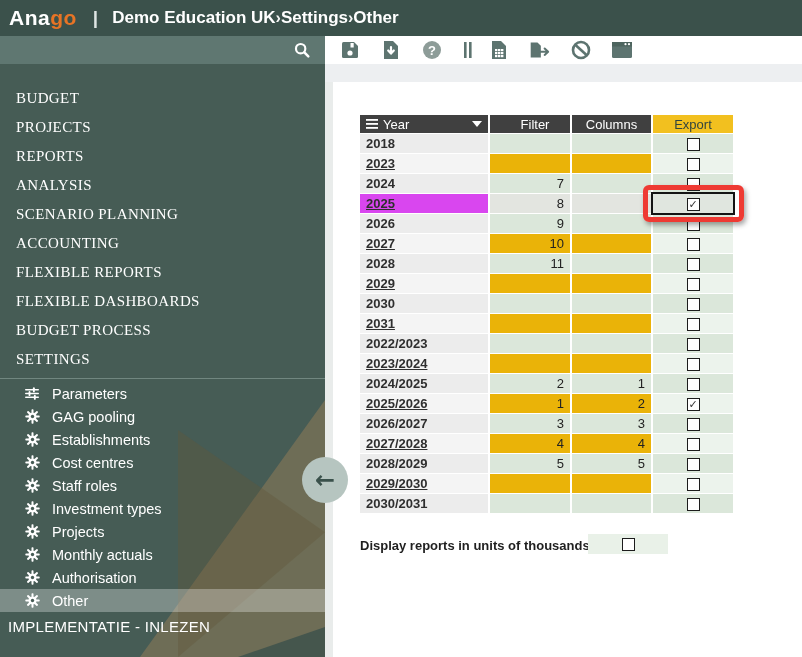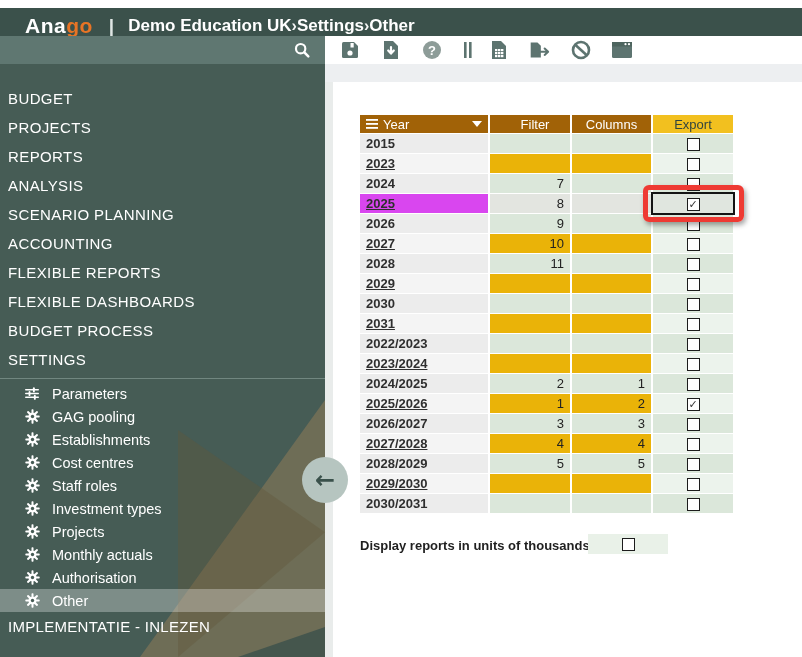--- a/index.html
+++ b/index.html
@@ -2,23 +2,23 @@
 <html><head>
 <meta charset="utf-8">
 <style>
   * { box-sizing: border-box; margin: 0; padding: 0; }
   html, body { width: 802px; height: 657px; overflow: hidden; }
   body { font-family: "Liberation Sans", sans-serif; background: #fff; }
   .app { position: relative; width: 802px; height: 657px; background: #fff; }
 
   
   .top-header {
-    position: absolute; left: 0; top: 8px; width: 802px; height: 36px;
+    position: absolute; left: 0; top: 0; width: 802px; height: 36px;
     background: #3b514b; color: #fff; display: flex; align-items: center;
-    padding-left: 25px;
+    padding-left: 9px;
   }
   .logo { font-size: 21px; font-weight: bold; letter-spacing: .5px; }
   .logo .suffix { color: #e87425; }
   .header-pipe { margin: 0 14px 0 16px; font-size: 19px; font-weight: bold; color: #dfe6e4; }
   .breadcrumb { display: flex; align-items: center; font-size: 17px; font-weight: bold; }
   .crumb-sep { font-size: 16px; font-weight: bold; opacity: .95; }
 
   
   .toolbar-row { position: absolute; left: 0; top: 36px; width: 802px; height: 28px; display: flex; }
   .toolbar-left {
@@ -38,22 +38,22 @@
   .deco { position: absolute; pointer-events: none; }
   .deco-1 { left: 140px; top: 336px; width: 185px; height: 257px;
     background: rgba(148,125,88,.52); clip-path: polygon(100% 0, 0 100%, 100% 100%); }
   .deco-2 { left: 178px; top: 366px; width: 147px; height: 227px;
     background: rgba(96,88,58,.38); clip-path: polygon(0 0, 100% 45%, 0 100%); }
   .deco-3 { left: 238px; top: 563px; width: 87px; height: 30px;
     background: rgba(62,82,75,.85); clip-path: polygon(100% 0, 0 100%, 100% 100%); }
 
   .side-nav { position: relative; z-index: 2; padding-top: 20px; }
   .main-item {
-    height: 29px; display: flex; align-items: center; padding-left: 8px;
-    font-size: 15px; letter-spacing: .4px; cursor: pointer; white-space: nowrap;
+    height: 29px; display: flex; align-items: center; padding-left: 16px;
+    font-size: 15px; letter-spacing: .4px; cursor: pointer; white-space: nowrap; font-family: Liberation Serif, serif;
   }
   .submenu-divider { height: 1px; background: #718780; margin: 4px 0 3px 0; }
   .sub-item {
     height: 23px; display: flex; align-items: center; padding-left: 24px;
     font-size: 14.5px; cursor: pointer; white-space: nowrap;
   }
   .sub-item .icon { width: 16px; height: 16px; margin-right: 12px; display: flex; align-items: center; justify-content: center; }
   .sub-item.active { background: rgba(255,255,255,.3); }
   .bottom-item {
     height: 25px; display: flex; align-items: center; padding-left: 8px;
@@ -70,21 +70,21 @@
   .collapse-btn span { font-family: "DejaVu Sans", sans-serif; font-size: 24px; font-weight: bold; color: #3a514b; line-height: 1; }
 
   
   .main { position: absolute; left: 333px; top: 64px; width: 469px; height: 593px; background: #fff; }
   .gray-band { position: absolute; left: -8px; top: 0; width: 477px; height: 18px; background: #edeff1; }
 
   .table-wrap { position: absolute; left: 25px; top: 50px; }
   table { border-collapse: separate; border-spacing: 2px 1px; }
   th, td { font-size: 13px; height: 18px; padding: 0 6px; }
   td { height: 19px; }
-  th { background: #a16207; color: #fff; font-weight: normal; text-align: center; }
+  th { background: #404040; color: #fff; font-weight: normal; text-align: center; }
   th.col-year { width: 128px; text-align: left; }
   th.col-filter { width: 80px; padding-left: 16px; }
   th.col-columns { width: 79px; }
   th.col-export { width: 80px; background: #f2c01f; color: #31443f; margin-left: 32px; }
   .year-head { display: flex; align-items: center; gap: 5px; }
   .year-head .grow { flex: 1; }
   .caret-down { width: 0; height: 0; border-left: 5px solid transparent; border-right: 5px solid transparent; border-top: 6px solid #fff; }
 
   td.year-cell { font-weight: bold; color: #2f2f2f; text-align: left; }
   tr.even td.year-cell { background: #ececec; }
@@ -448,21 +448,21 @@
                   <span class="caret-down"></span>
                 </span>
               </th>
               <th class="col-filter">Filter</th>
               <th class="col-columns">Columns</th>
               <th class="col-export">Export</th>
             </tr>
           </thead>
         <tbody id="table-body">
             <tr class="even">
-              <td class="year-cell">2015</td>
+              <td class="year-cell">2018</td>
               <td class="data-cell"></td>
               <td class="data-cell"></td>
               <td class="export-cell"><span class="checkbox"></span></td>
             </tr>
             <tr class="odd">
               <td class="year-cell">2023</td>
               <td class="data-cell"></td>
               <td class="data-cell"></td>
               <td class="export-cell"><span class="checkbox"></span></td>
             </tr>

